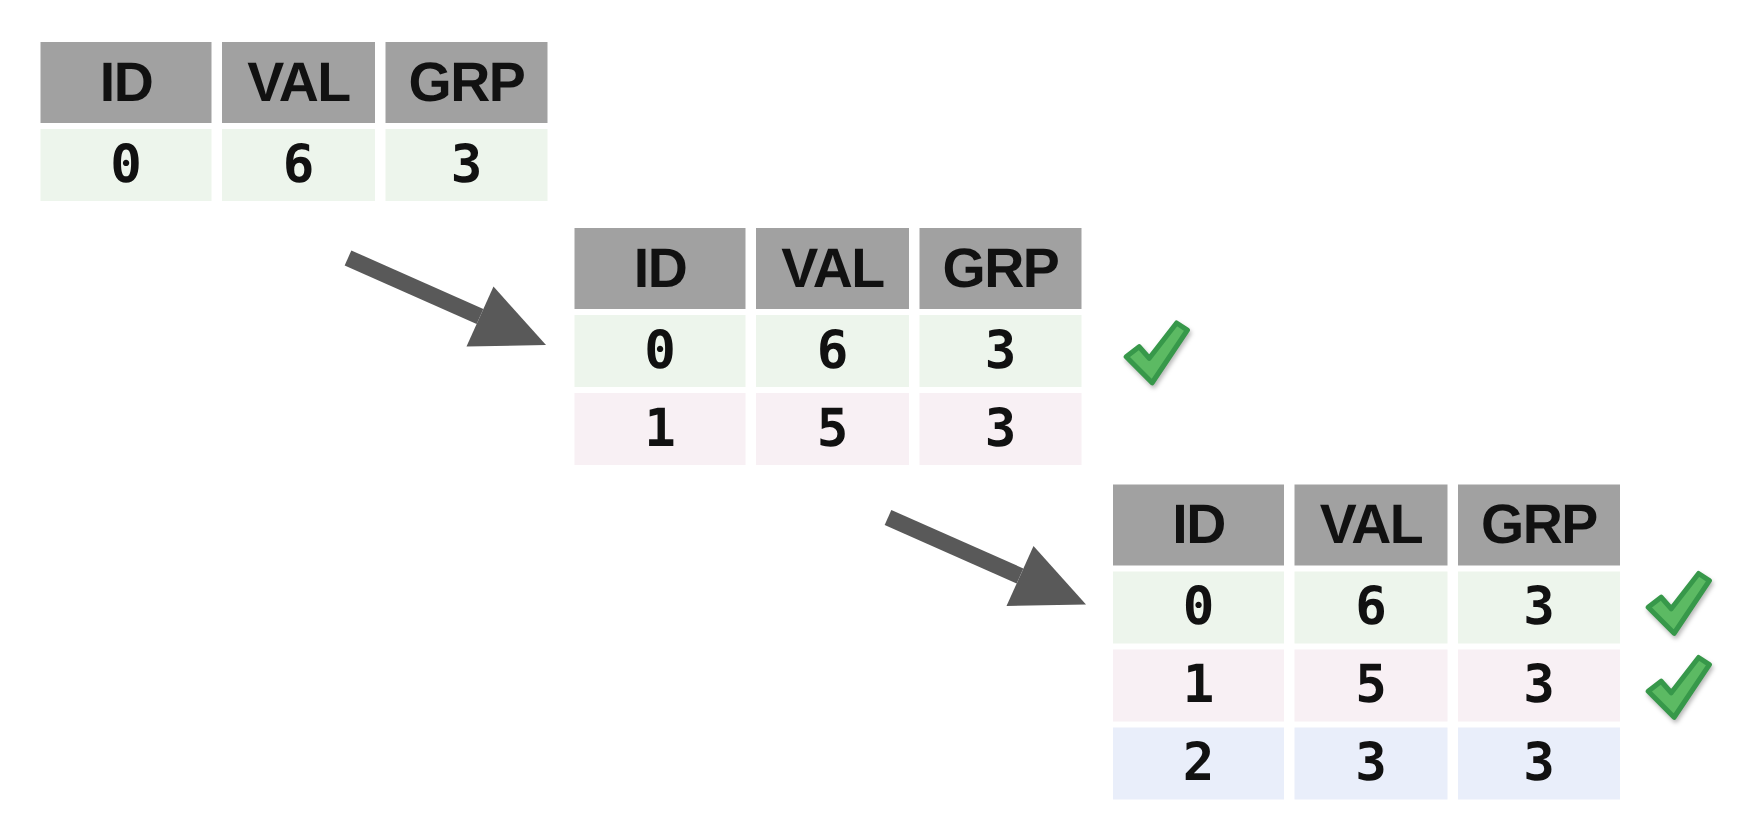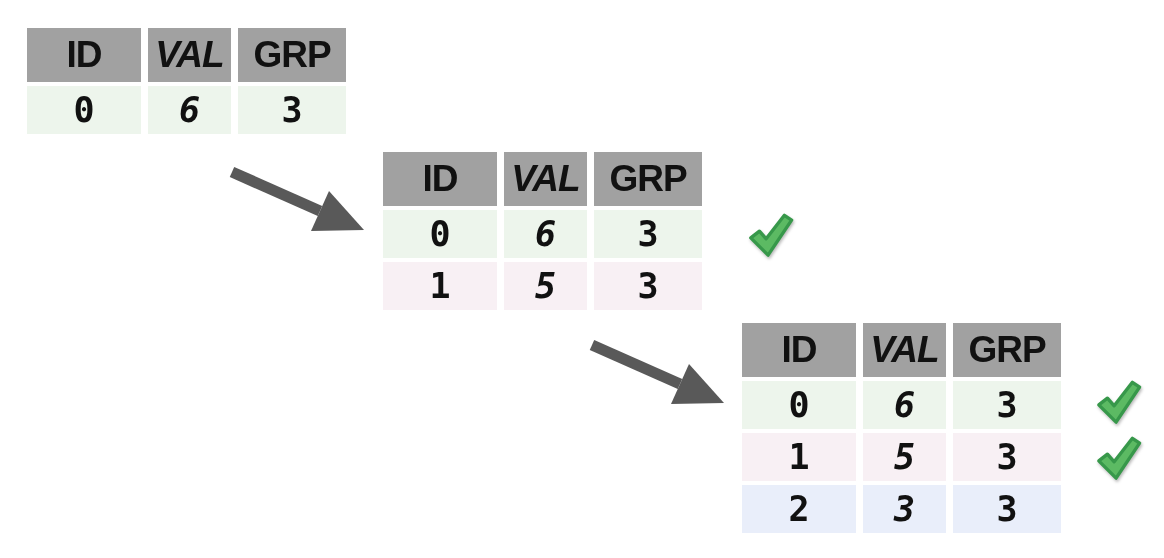--- a/index.html
+++ b/index.html
@@ -14,21 +14,21 @@
     font-weight:bold;color:#111111;box-sizing:border-box;
   }
   .cell.h{
     height:54px;background:#a1a1a1;font-size:37px;
     font-family:"Liberation Sans",sans-serif;letter-spacing:-1px;
   }
   .cell.d{
     height:48px;font-family:"DejaVu Sans Mono",monospace;font-size:35px;
   }
   .c-id{width:114px;}
-  .c-val{width:83px;font-style:italic;}
+  .c-val{width:102px;}
   .c-grp{width:108px;}
   .tone-green{background:#edf5ec;}
   .tone-pink{background:#f8f0f4;}
   .tone-blue{background:#e9eefa;}
   .arrow{position:absolute;}
   .check{position:absolute;filter:drop-shadow(1px 2px 1.5px rgba(0,0,0,0.28));}
 </style>
 </head>
 <body>
 

